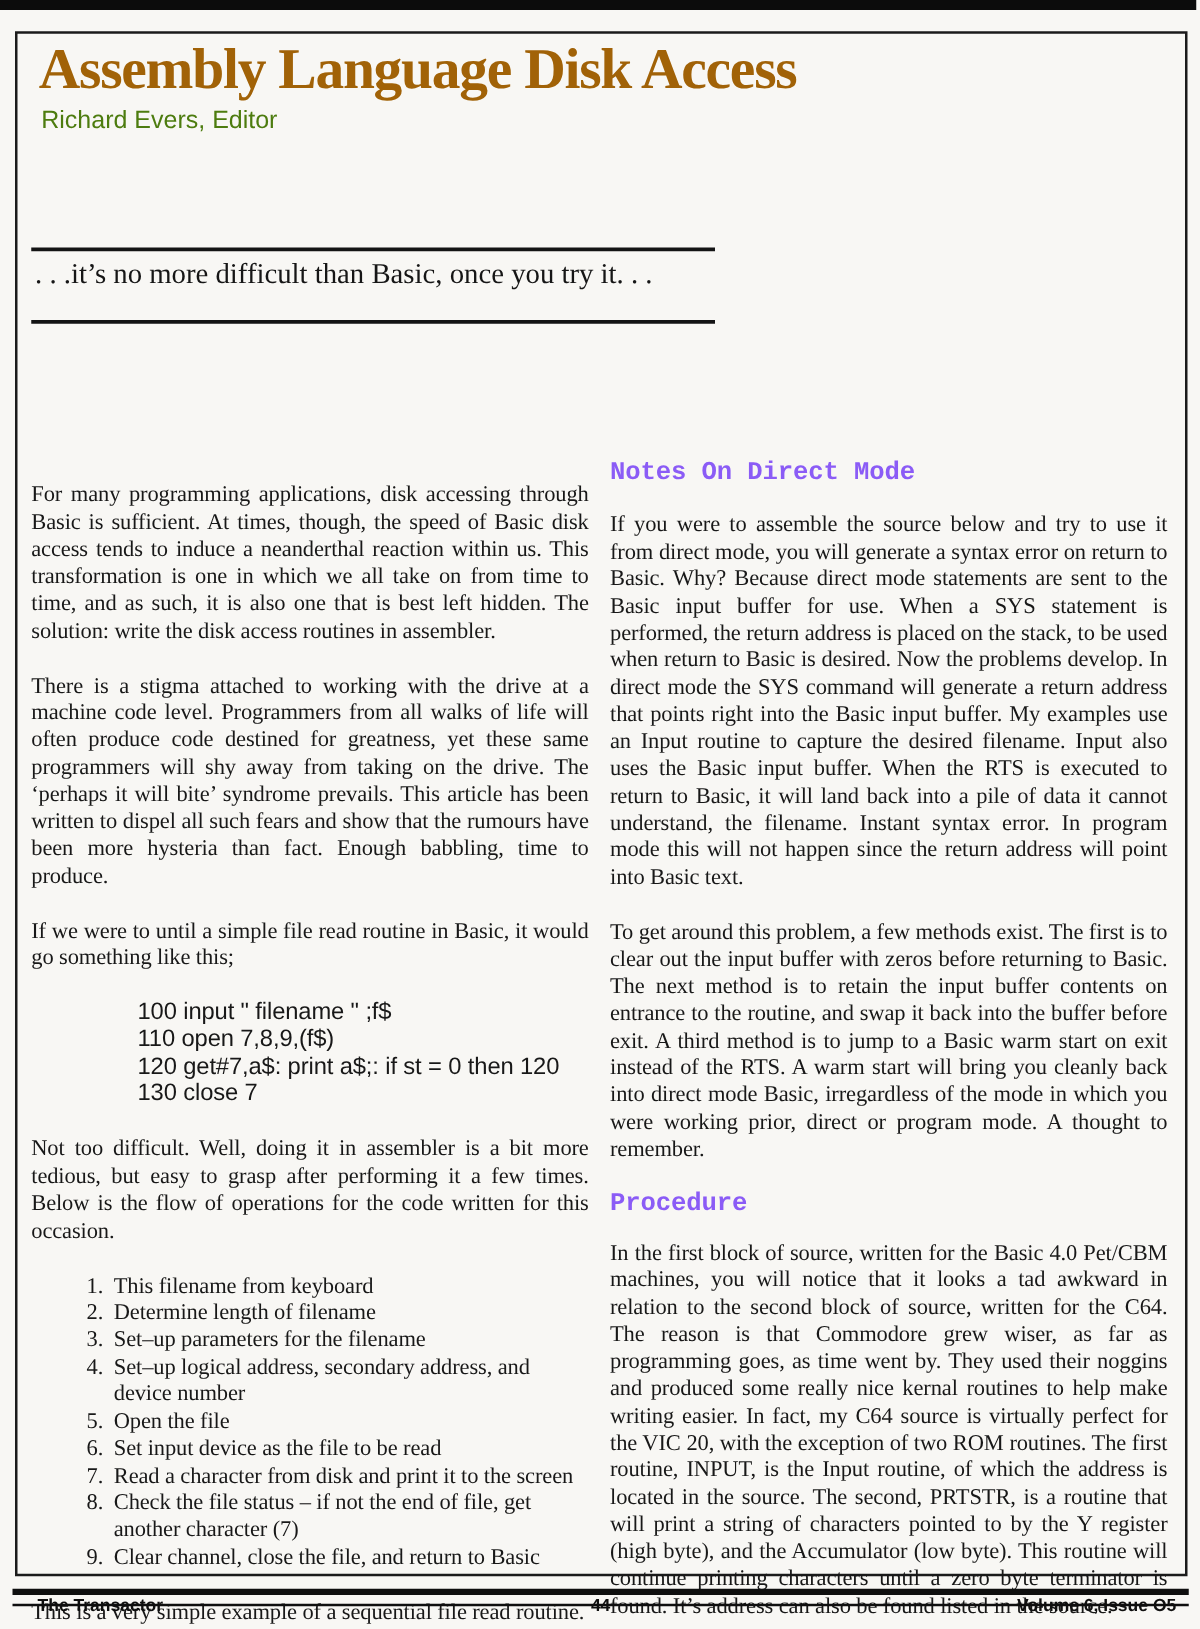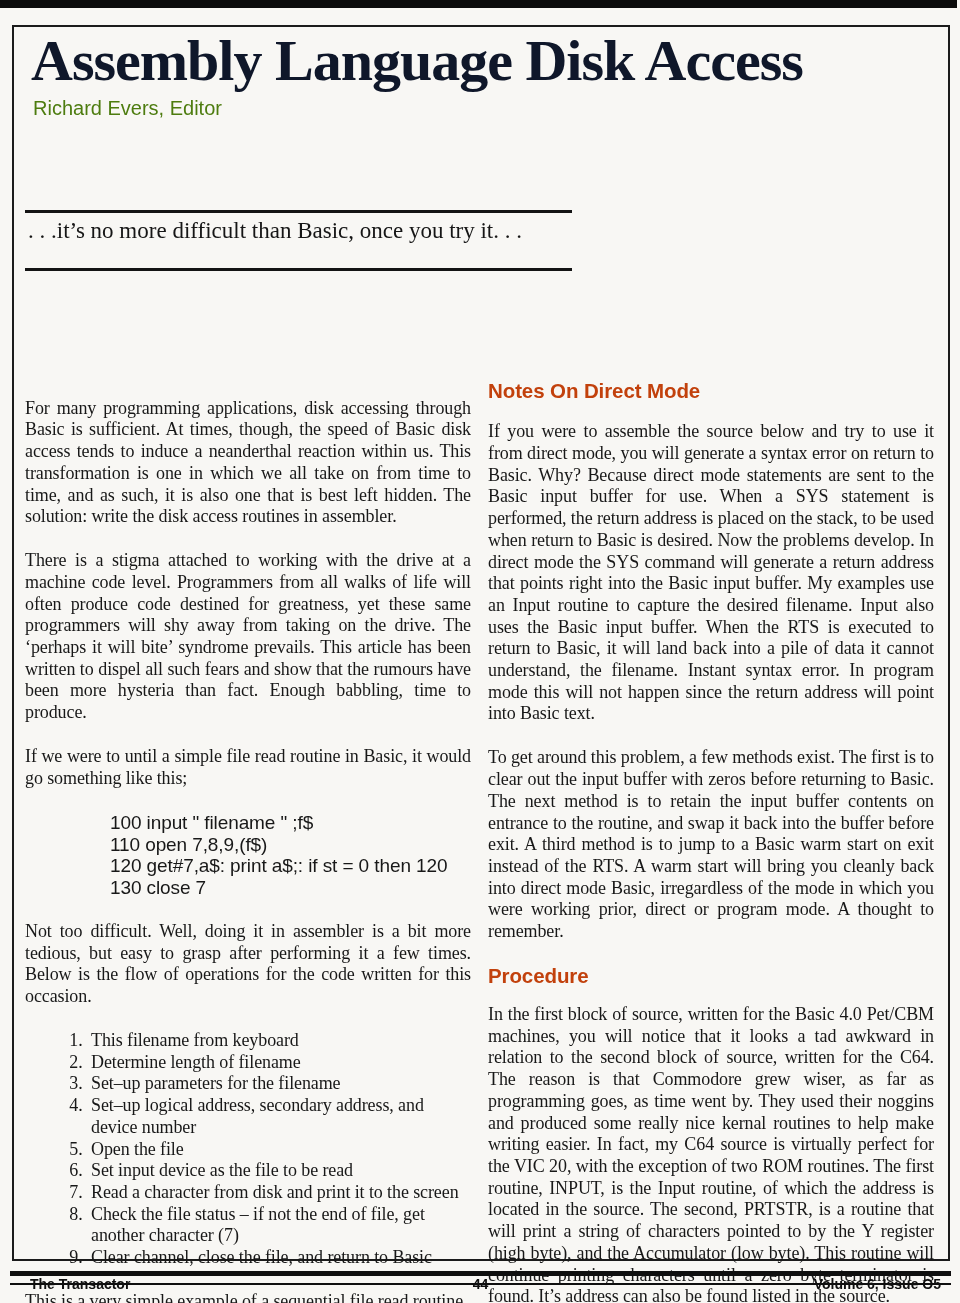--- a/index.html
+++ b/index.html
@@ -18,24 +18,24 @@
   .frame {
     position: absolute; left: 12px; top: 25px;
     width: 938px; height: 1236px;
     border: 2px solid #1b1b1b;
     background: #f8f7f4;
   }
   .header { margin: 4px 0 0 17px; }
   .title {
     font-family: "Liberation Serif", serif;
     font-weight: 700;
-    font-size: 58px;
+    font-size: 46px;
     line-height: 1.04;
     letter-spacing: -1px;
-    color: #0f172a;
+    color: #a16207;
   }
   .byline {
     font-family: "Liberation Sans", sans-serif;
     font-size: 20px;
     margin: 6px 0 0 2px;
     color: #4d7c0f;
   }
   .tagline {
     margin: 90px 0 0 11px;
     width: 547px;
@@ -79,26 +79,26 @@
     list-style-position: outside;
     padding-left: 62px;
     margin: 0 0 22.3px 0;
     text-align: left;
   }
   .steps li {
     line-height: 21.7px;
     padding-left: 4px;
   }
   h2.section-heading {
-    font-family: Liberation Sans, sans-serif;
+    font-family: Liberation Mono, monospace;
     font-weight: 700;
     font-size: 20.5px;
     line-height: 22px;
     margin: 0 0 19px 0;
-    color: #c2410c;
+    color: #8b5cf6;
   }
   h2.section-heading.second { margin-top: 1px; margin-bottom: 17px; }
   .footer-bar {
     position: absolute; left: 10px; top: 1271px;
     width: 941px; height: 14px;
     border-top: 5px solid #0f0f0f;
     border-bottom: 2px solid #0f0f0f;
     display: grid;
     grid-template-columns: 1fr auto 1fr;
     align-items: center;

